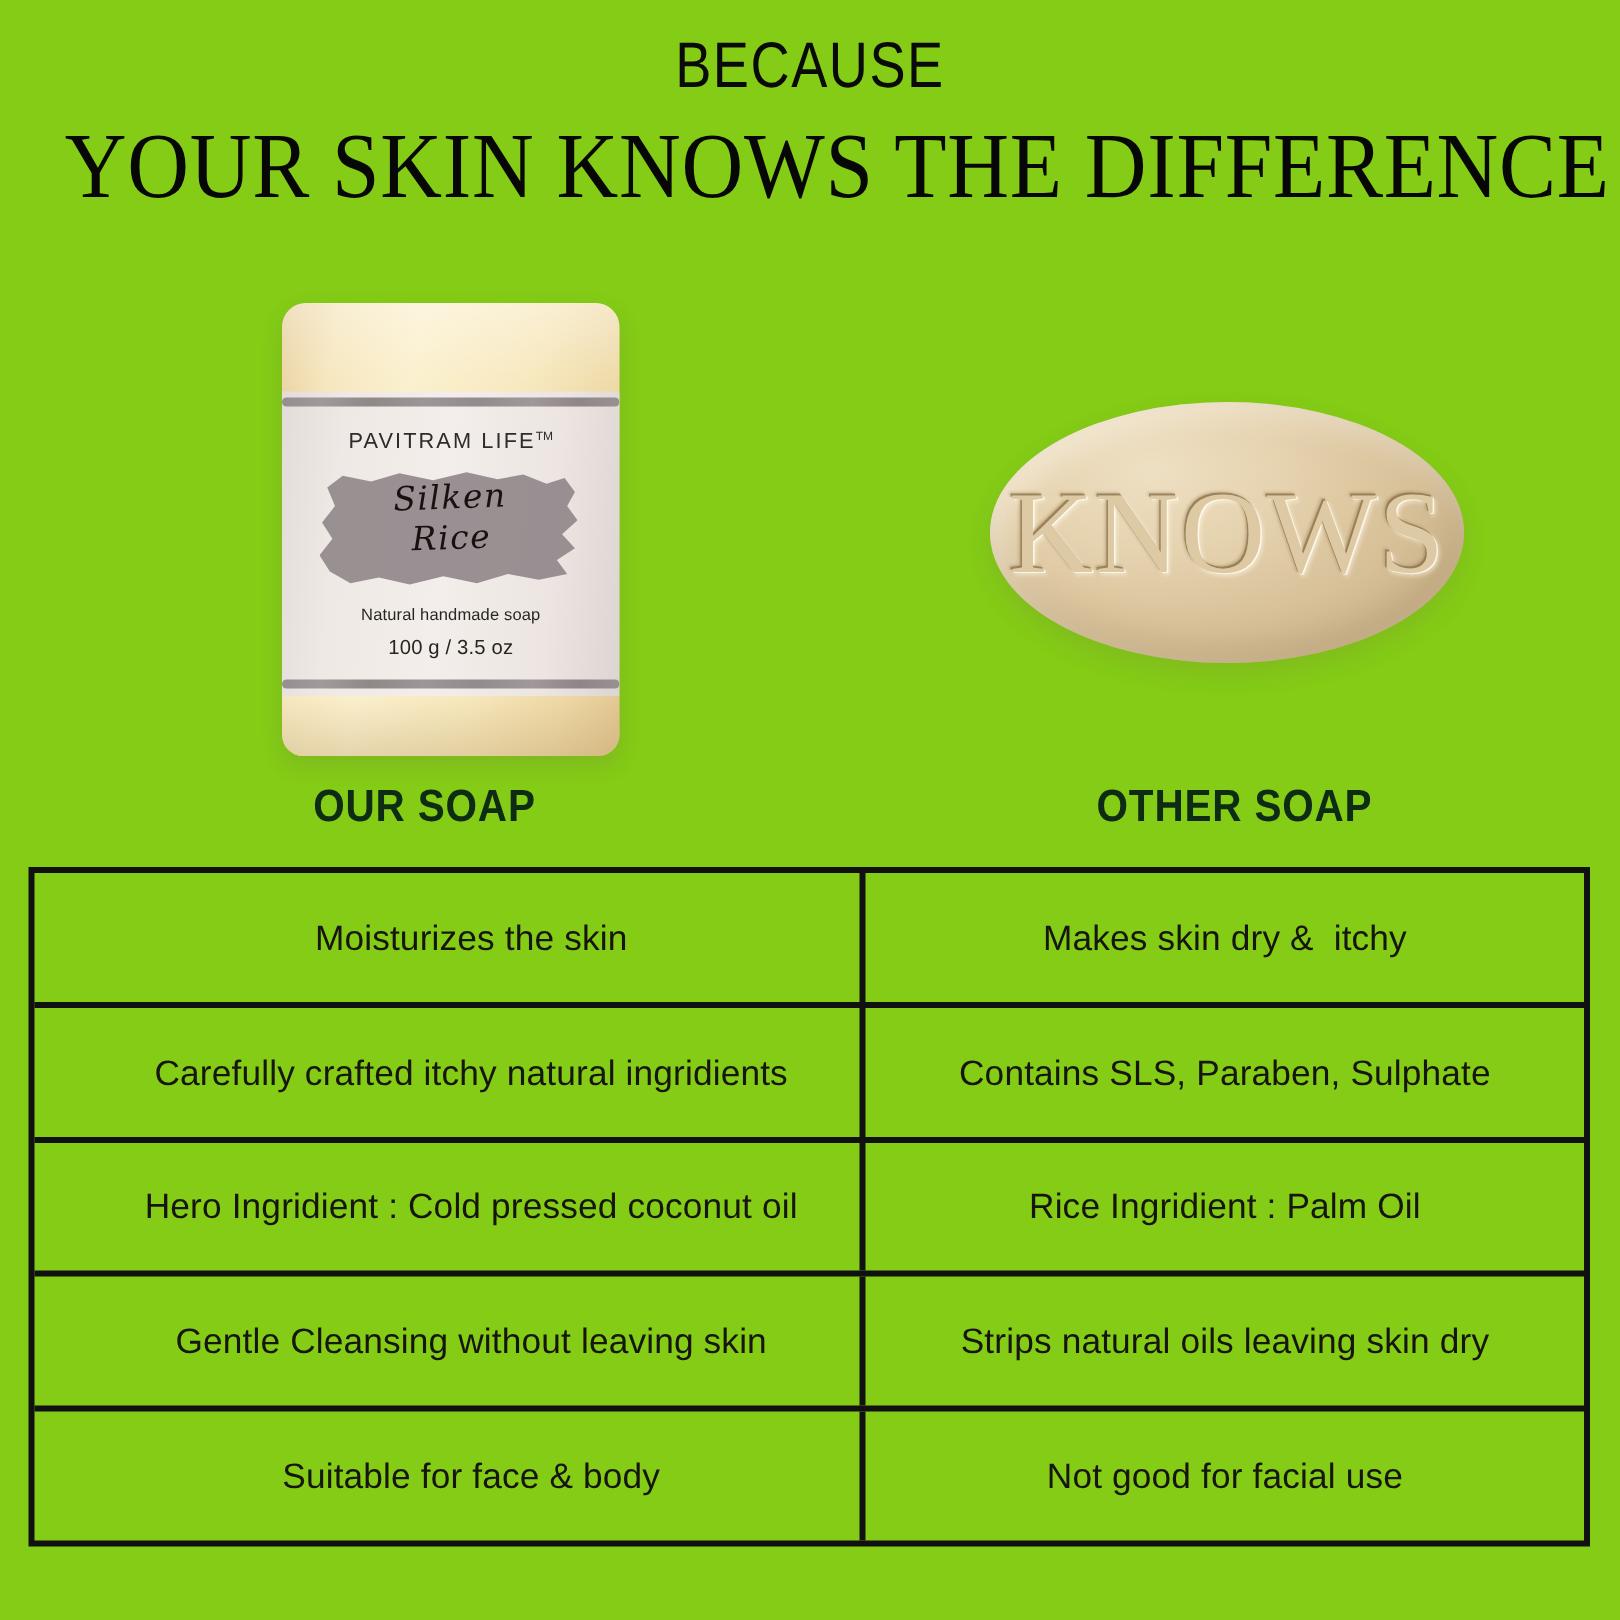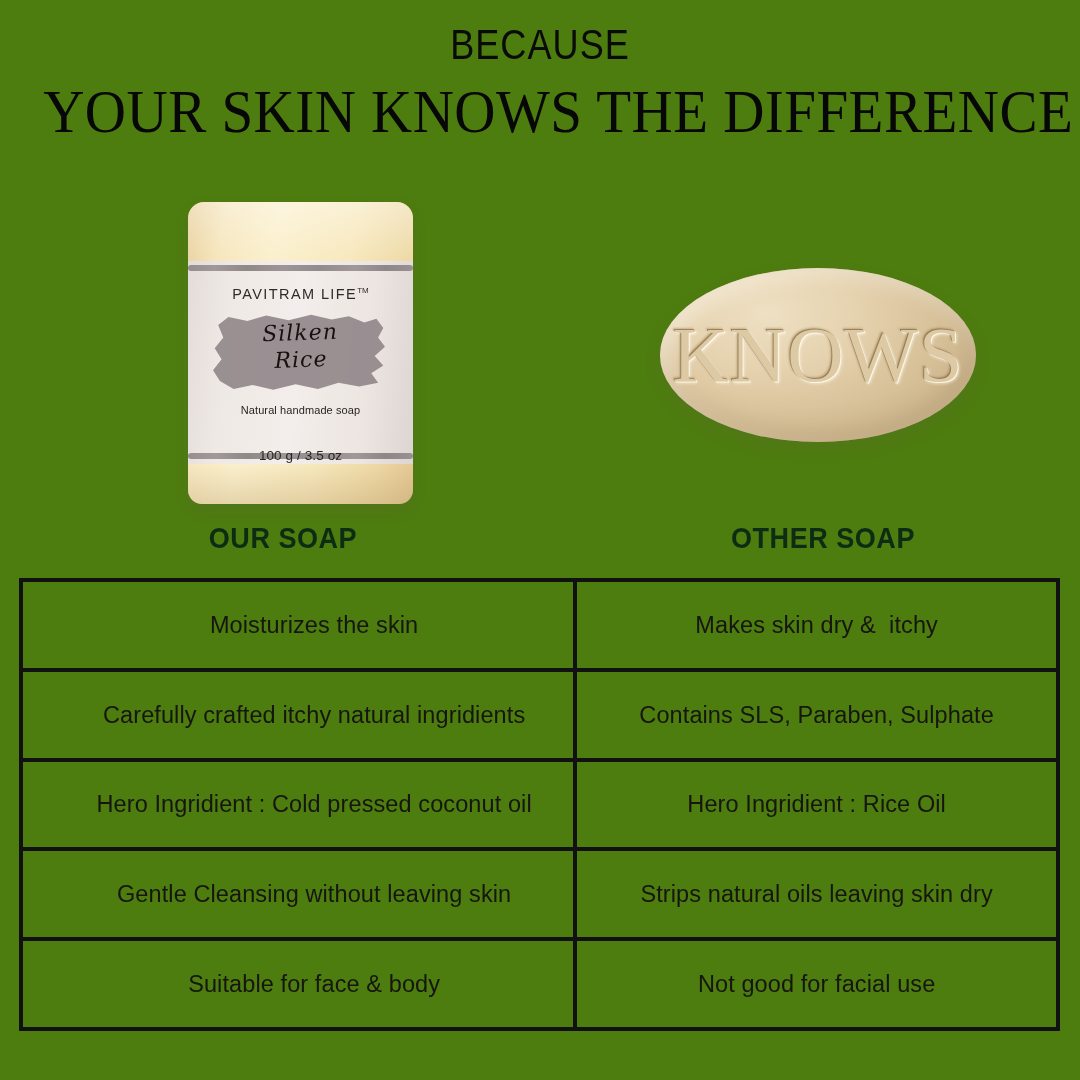--- a/index.html
+++ b/index.html
@@ -13,21 +13,21 @@
     background: #d6d8d2;
     font-family: "Liberation Sans", sans-serif;
     overflow: hidden;
     position: relative;
   }
 
   .page {
     position: relative;
     width: 1080px;
     height: 1080px;
-    background: #4d7c0f;
+    background: #84cc16;
   }
 
   
   .headline-block {
     position: absolute;
     top: 0;
     left: 0;
     width: 1080px;
     text-align: center;
   }
@@ -163,21 +163,20 @@
     color: #28251f;
     letter-spacing: 0.1px;
   }
   .label-weight {
     position: absolute;
     left: 0; right: 0;
     top: 163px;
     font-size: 13.5px;
     color: #28251f;
     letter-spacing: 0.1px;
-    margin-top: 24px;
   }
 
   
   .oval-soap {
     position: absolute;
     left: 660px;
     top: 268px;
     width: 316px;
     height: 174px;
     border-radius: 50% / 50%;
@@ -301,21 +300,21 @@
     <div class="row">
       <div class="cell ours">Moisturizes the skin</div>
       <div class="cell other">Makes skin dry &amp;  itchy</div>
     </div>
     <div class="row">
       <div class="cell ours">Carefully crafted itchy natural ingridients</div>
       <div class="cell other">Contains SLS, Paraben, Sulphate</div>
     </div>
     <div class="row">
       <div class="cell ours">Hero Ingridient : Cold pressed coconut oil</div>
-      <div class="cell other">Hero Ingridient : Rice Oil</div>
+      <div class="cell other">Rice Ingridient : Palm Oil</div>
     </div>
     <div class="row">
       <div class="cell ours">Gentle Cleansing without leaving skin</div>
       <div class="cell other">Strips natural oils leaving skin dry</div>
     </div>
     <div class="row">
       <div class="cell ours">Suitable for face &amp; body</div>
       <div class="cell other">Not good for facial use</div>
     </div>
   </div>

